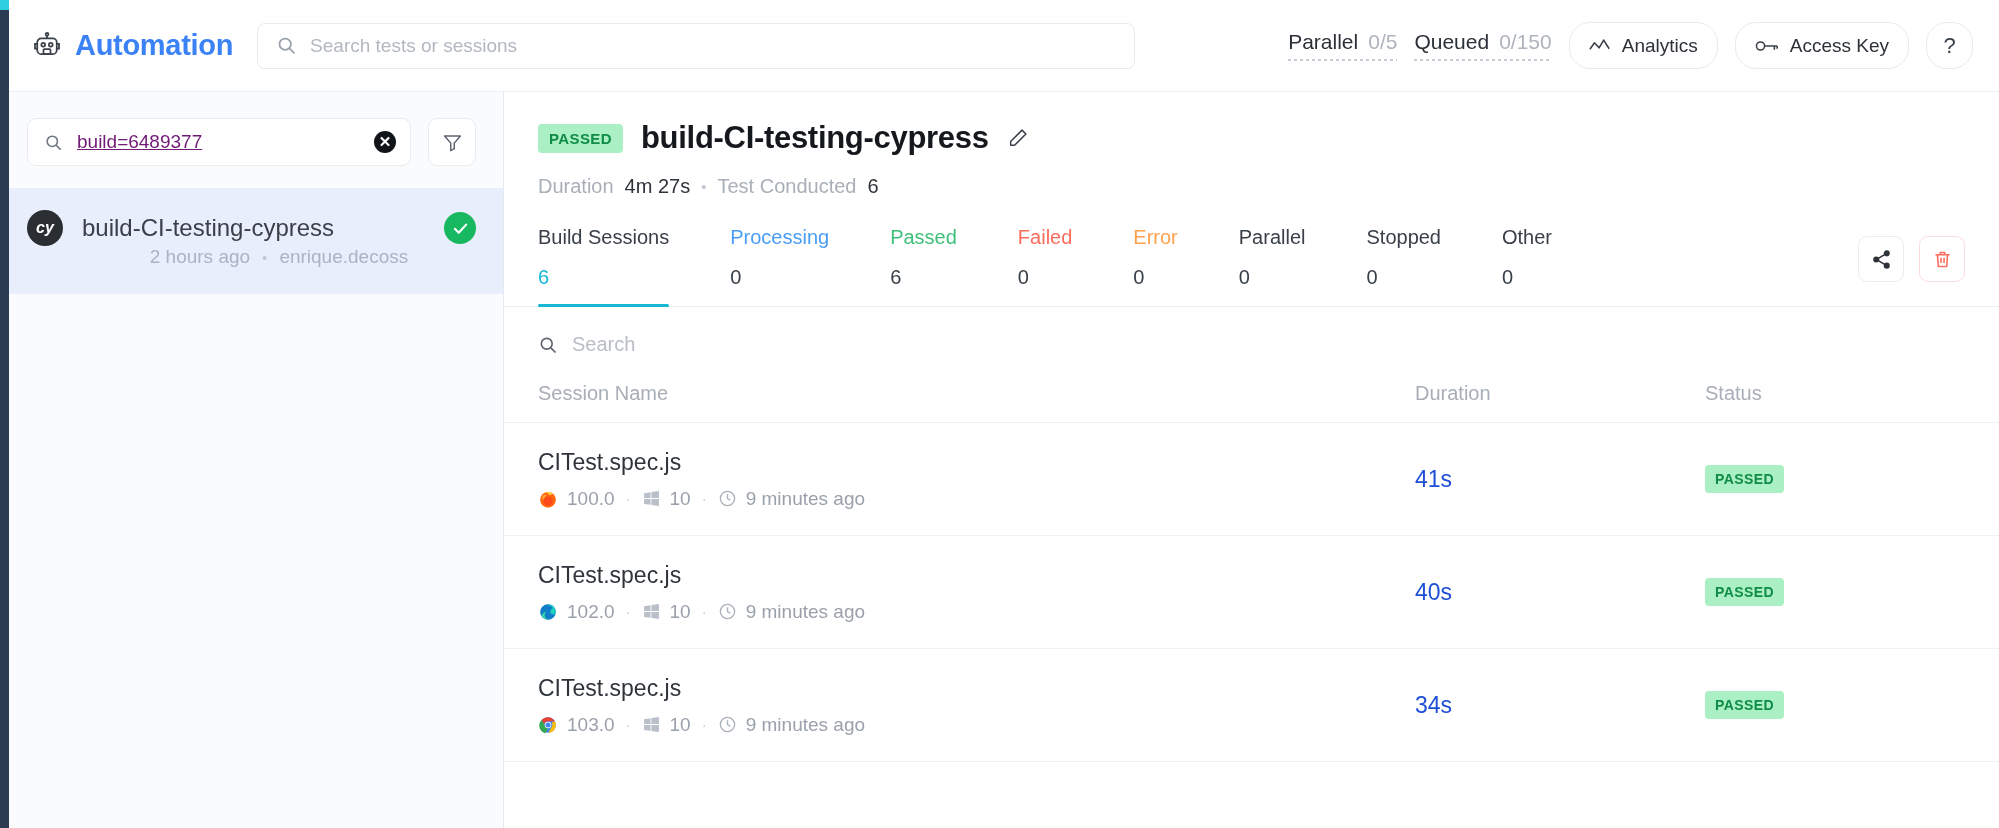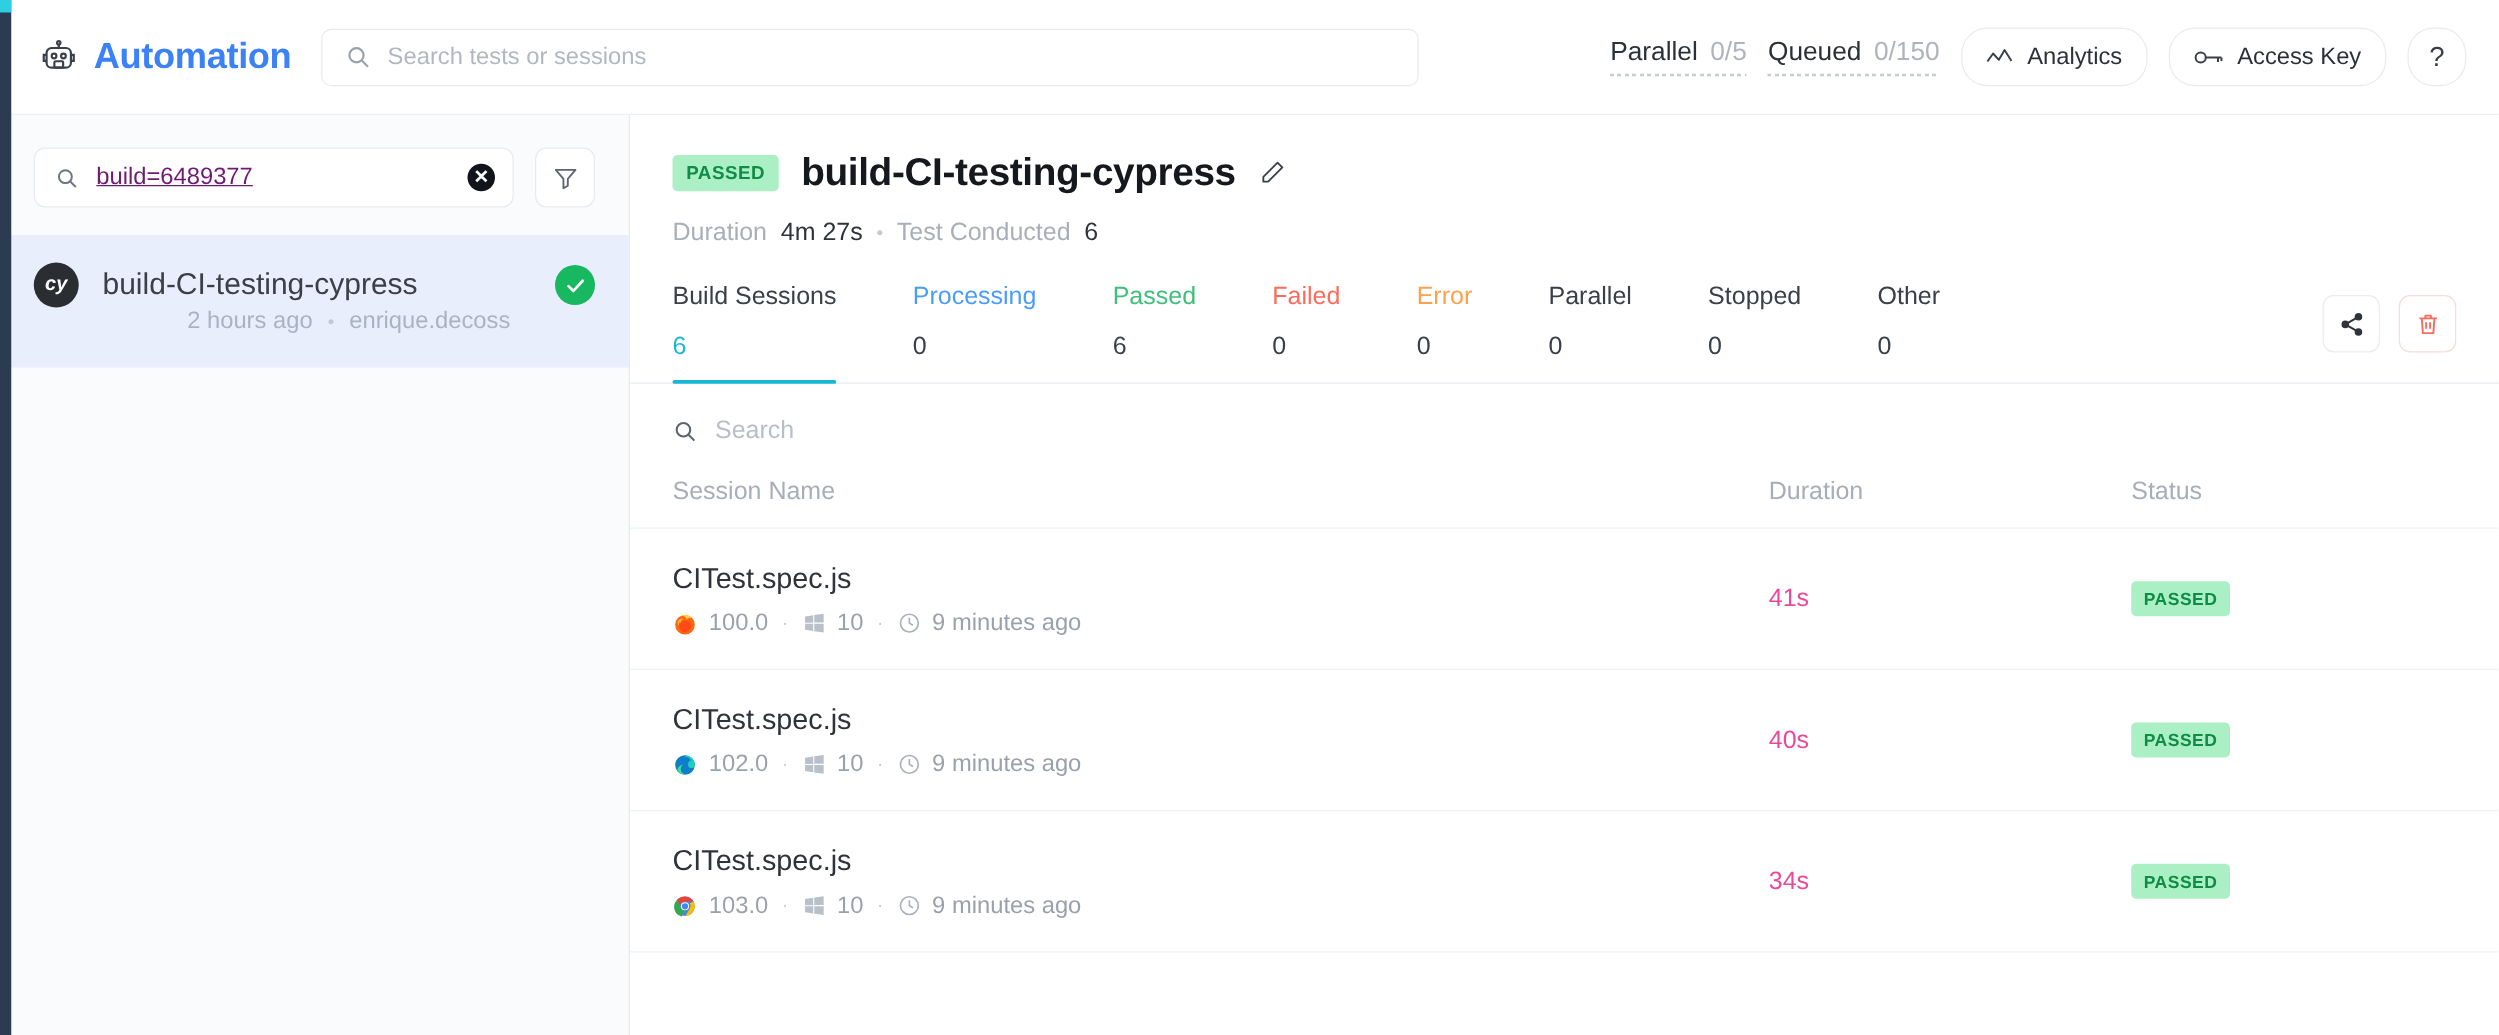--- a/index.html
+++ b/index.html
@@ -188,21 +188,21 @@
     padding: 24px 34px 24px 34px;
     border-bottom: 1px solid #eef1f5;
     min-height: 113px;
   }
   .sess-name { font-size: 23px; color: #2f343b; }
   .sess-meta {
     margin-top: 12px; display: flex; align-items: center; gap: 11px;
     font-size: 19px; color: #9aa1ab;
   }
   .sess-meta .grp { display: flex; align-items: center; gap: 9px; }
-  .dur-cell { font-size: 20px; color: #ec4899; }
+  .dur-cell { font-size: 23px; color: #1d4ed8; }
   .status-pill {
     display: inline-block; background: #aaf0c4; color: #0f8c45;
     font-size: 14px; font-weight: 700; letter-spacing: 0.4px;
     padding: 6px 10px; border-radius: 4px;
   }
   svg { display: block; }
 </style>
 </head>
 <body>
 

